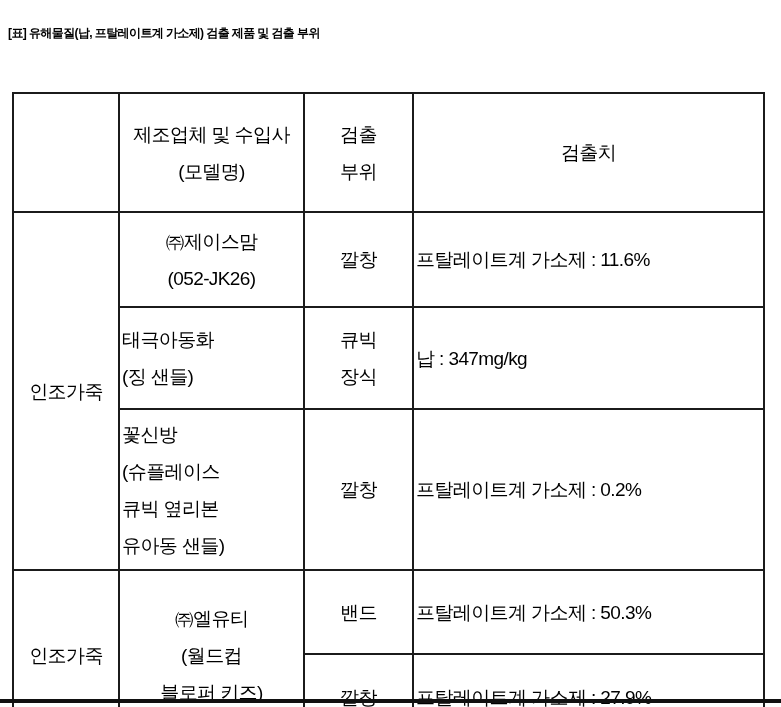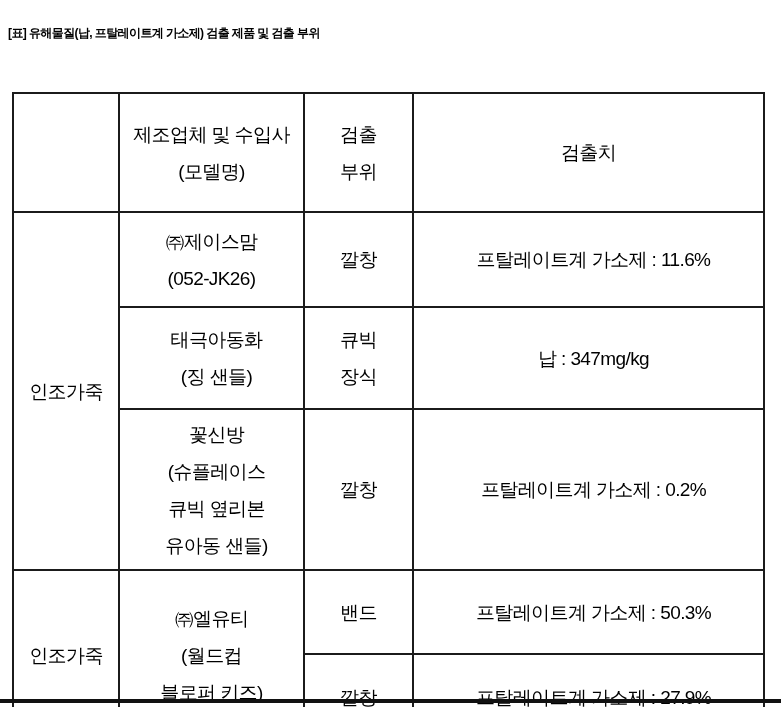--- a/index.html
+++ b/index.html
@@ -36,22 +36,22 @@
   .data-table td {
     border: 2px solid #1b1b1b;
     font-size: 19px;
     letter-spacing: -0.6px;
     text-align: center;
     vertical-align: middle;
     padding: 0;
     background: #ffffff;
   }
   .data-table td.left {
-    text-align: center;
-    padding-left: 10px;
+    text-align: left;
+    padding-left: 2px;
   }
   .line {
     line-height: 37px;
     white-space: nowrap;
   }
   tr.h-header { height: 119px; }
   tr.h-r1 { height: 95px; }
   tr.h-r2 { height: 102px; }
   tr.h-r3 { height: 161px; }
   tr.h-r4 { height: 84px; }

